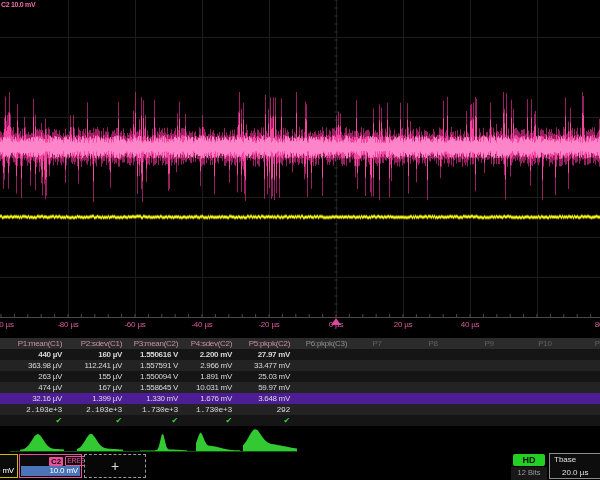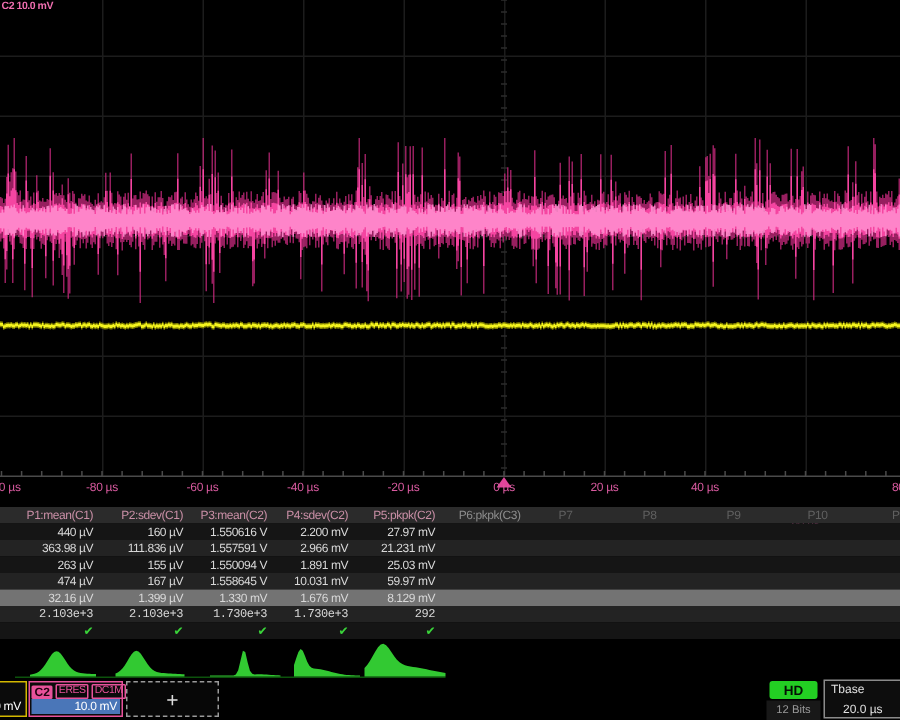--- a/index.html
+++ b/index.html
@@ -16,21 +16,21 @@
   #mtable{position:absolute;left:0;top:338px;width:600px;}
   .mrow{position:absolute;left:0;width:600px;height:11px;}
   .mcell{position:absolute;font-size:8px;line-height:11px;white-space:nowrap;
          letter-spacing:-0.3px;text-align:right;color:#d8d8d8;}
   .mhead{color:#c98fa6;}
   .mhead-dim{color:#606060;text-align:center;transform:translateX(-50%);}
   .mcheck{color:#3ad43a;font-size:8px;}
   
   .ch{position:absolute;top:454px;height:24px;background:#0b0b0b;box-sizing:border-box;}
   .ch-top{position:absolute;left:1px;top:1px;height:10px;display:flex;gap:2px;align-items:center;}
-  .badge-id{font-size:8px;font-weight:bold;padding:0 2px;border-radius:1px;line-height:9px;}
+  .badge-id{font-size:8px;font-weight:bold;padding:0 2px;border-radius:1px;line-height:9px;margin-left:28px;}
   .badge{font-size:7px;padding:0 1px;line-height:8px;border:1px solid;border-radius:1px;
          letter-spacing:-0.3px;}
   .ch-val{position:absolute;left:1px;right:1px;bottom:1px;height:10px;font-size:8px;
           line-height:10px;text-align:right;padding-right:2px;color:#fff;letter-spacing:-0.2px;}
   .addbox{position:absolute;left:84px;top:454px;width:62px;height:24px;box-sizing:border-box;
           border:1px dashed #9a9a9a;background:#070707;color:#ddd;font-size:14px;
           line-height:22px;text-align:center;}
   .hd{position:absolute;left:513px;top:454px;width:32px;height:12px;background:#23cf23;
       color:#041004;font-size:9px;font-weight:bold;text-align:center;line-height:12px;
       border-radius:2px;}
@@ -88,54 +88,54 @@
         <span class="mcell mhead" style="right: 422px;">P3:mean(C2)</span>
         <span class="mcell mhead" style="right: 368px;">P4:sdev(C2)</span>
         <span class="mcell mhead" style="right: 310px;">P5:pkpk(C2)</span>
         <span class="mcell mhead" style="color: rgb(141, 141, 141); right: 253px;">P6:pkpk(C3)</span>
         <span class="mcell mhead-dim" style="left: 377px;">P7</span>
         <span class="mcell mhead-dim" style="left: 433px;">P8</span>
         <span class="mcell mhead-dim" style="left: 489px;">P9</span>
         <span class="mcell mhead-dim" style="left: 545px;">P10</span>
         <span class="mcell mhead-dim" style="left: 601px;">P11</span>
       </div>
-      <div class="mrow" style="top: 11px; background: rgb(21, 21, 21);">
+      <div class="mrow" style="top: 11px; background: rgb(21, 21, 21); font-weight: bold;">
         <span class="mcell" style="right: 538px;">440 µV</span>
         <span class="mcell" style="right: 478px;">160 µV</span>
         <span class="mcell" style="right: 422px;">1.550616 V</span>
         <span class="mcell" style="right: 368px;">2.200 mV</span>
         <span class="mcell" style="right: 310px;">27.97 mV</span>
       </div>
       <div class="mrow" style="top: 22px; background: rgb(35, 35, 35);">
         <span class="mcell" style="right: 538px;">363.98 µV</span>
-        <span class="mcell" style="right: 478px;">111.836 µV</span>
+        <span class="mcell" style="right: 478px;">112.241 µV</span>
         <span class="mcell" style="right: 422px;">1.557591 V</span>
         <span class="mcell" style="right: 368px;">2.966 mV</span>
-        <span class="mcell" style="right: 310px;">21.231 mV</span>
+        <span class="mcell" style="right: 310px;">33.477 mV</span>
       </div>
       <div class="mrow" style="top: 33px; background: rgb(21, 21, 21);">
         <span class="mcell" style="right: 538px;">263 µV</span>
         <span class="mcell" style="right: 478px;">155 µV</span>
         <span class="mcell" style="right: 422px;">1.550094 V</span>
         <span class="mcell" style="right: 368px;">1.891 mV</span>
         <span class="mcell" style="right: 310px;">25.03 mV</span>
       </div>
       <div class="mrow" style="top: 44px; background: rgb(35, 35, 35);">
         <span class="mcell" style="right: 538px;">474 µV</span>
         <span class="mcell" style="right: 478px;">167 µV</span>
         <span class="mcell" style="right: 422px;">1.558645 V</span>
         <span class="mcell" style="right: 368px;">10.031 mV</span>
         <span class="mcell" style="right: 310px;">59.97 mV</span>
       </div>
-      <div class="mrow" style="top: 55px; background: #737373;">
+      <div class="mrow" style="top: 55px; background: #4c1d95;">
         <span class="mcell" style="right: 538px;">32.16 µV</span>
         <span class="mcell" style="right: 478px;">1.399 µV</span>
         <span class="mcell" style="right: 422px;">1.330 mV</span>
         <span class="mcell" style="right: 368px; text-align: right;">1.676 mV</span>
-        <span class="mcell" style="right: 310px;">8.129 mV</span>
+        <span class="mcell" style="right: 310px;">3.648 mV</span>
       </div>
       <div class="mrow" style="top: 66px; background: rgb(35, 35, 35); font-family: Liberation Mono, monospace;">
         <span class="mcell" style="right: 538px;">2.103e+3</span>
         <span class="mcell" style="right: 478px;">2.103e+3</span>
         <span class="mcell" style="right: 422px;">1.730e+3</span>
         <span class="mcell" style="right: 368px;">1.730e+3</span>
         <span class="mcell" style="right: 310px;">292</span>
       </div>
       <div class="mrow" style="top: 77px; background: rgb(21, 21, 21);">
         <span class="mcell mcheck" style="right: 538px;">✔</span>

